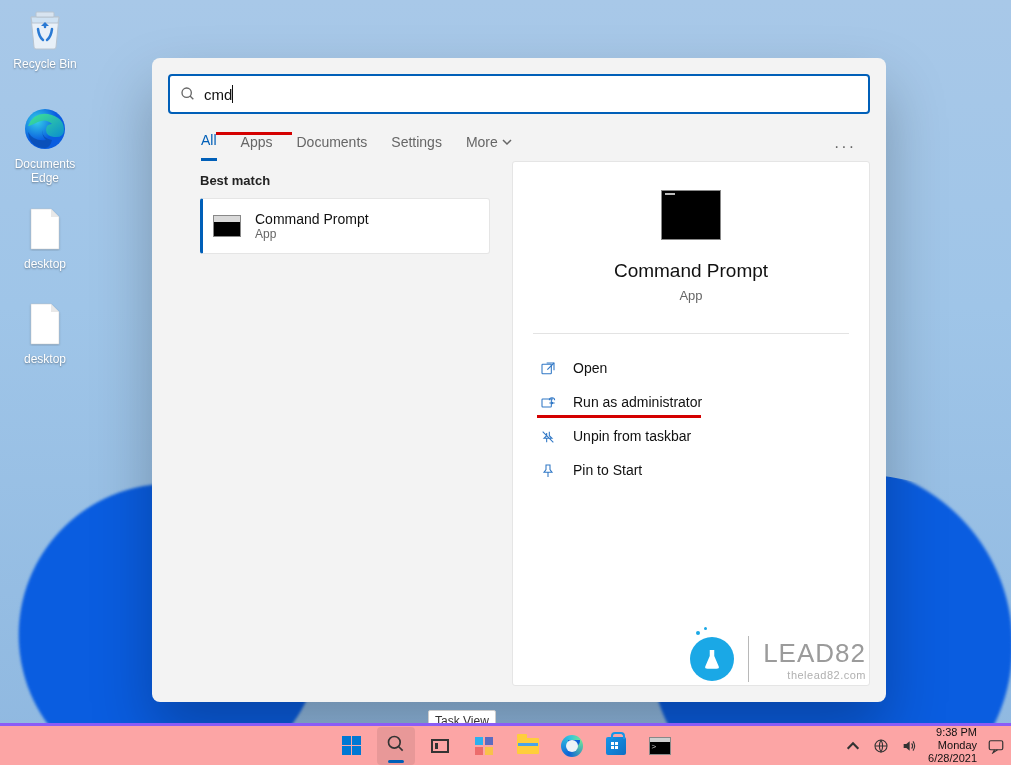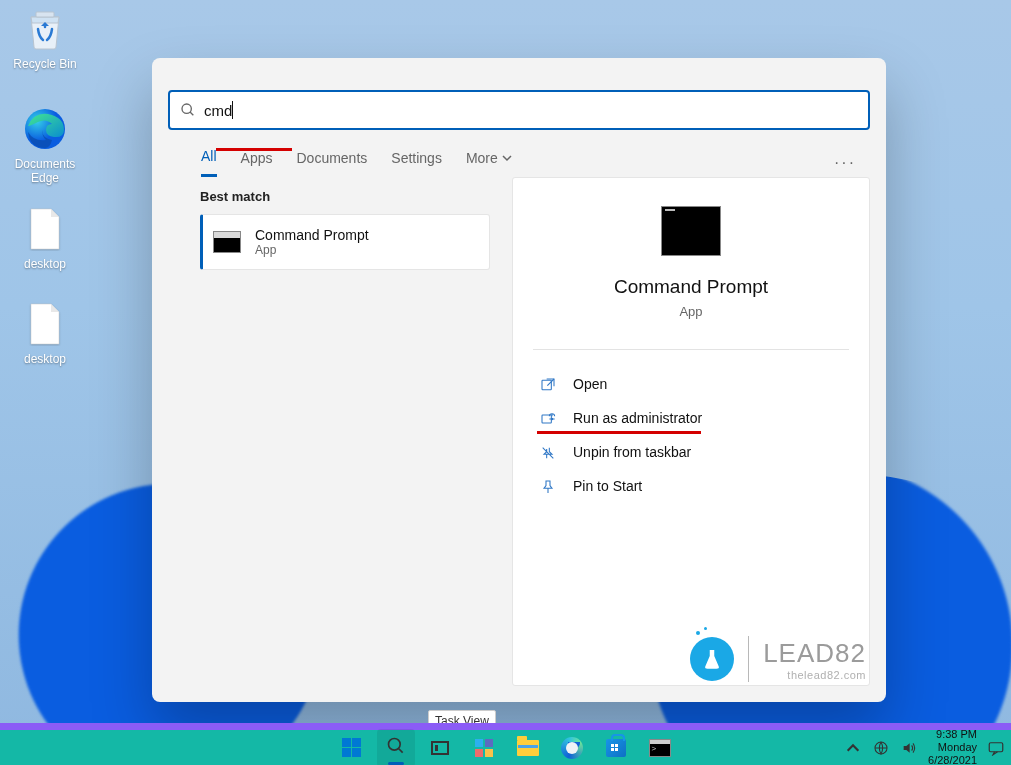--- a/index.html
+++ b/index.html
@@ -36,21 +36,21 @@
   .file2   { left:5px; top:300px; }
   .file-icon-svg { fill:#fff; stroke:#c8c8c8; stroke-width:0.5; filter: drop-shadow(0 1px 1px rgba(0,0,0,.2)); }
   .folded { fill:#e8e8e8; }
 
   
   .search-panel {
     position:absolute; left:152px; top:58px; width:734px; height:644px;
     background:#f3f3f3; border-radius:8px; box-shadow:0 30px 60px rgba(0,0,0,.25);
     display:flex; flex-direction:column;
   }
-  .search-box-wrap { padding:32px 16px 8px; }
+  .search-box-wrap { padding:16px 16px 8px; }
   .search-box {
     height:40px; background:#fff; border:2px solid #005fb8; border-radius:4px;
     display:flex; align-items:center; padding:0 10px;
   }
   .search-box input {
     flex:1; border:none; outline:none; font-size:15px; color:#111; background:transparent;
   }
   .search-box .caret { width:1px; height:18px; background:#111; margin-left:0; animation: blink 1s step-end infinite;}
   @keyframes blink { 50% { opacity:0; } }
   .red-underline-search {
@@ -118,21 +118,21 @@
 
   
   .tooltip {
     position:absolute; left:428px; top:710px; background:#fff; border:1px solid #ccc;
     font-size:12px; padding:3px 6px; color:#333; border-radius:2px;
   }
 
   
   .taskbar {
     position:absolute; left:0; right:0; bottom:0; height:42px;
-    background:#14b8a6; border-top:7px solid #8b5cf6;
+    background:#fca5a5; border-top:3px solid #8b5cf6;
     display:flex; align-items:center;
   }
   .taskbar .center-icons {
     position:absolute; left:50%; transform:translateX(-50%);
     display:flex; align-items:center; gap:6px;
   }
   .tb-btn {
     width:38px; height:38px; display:flex; align-items:center; justify-content:center;
     border-radius:4px; cursor:pointer;
   }

